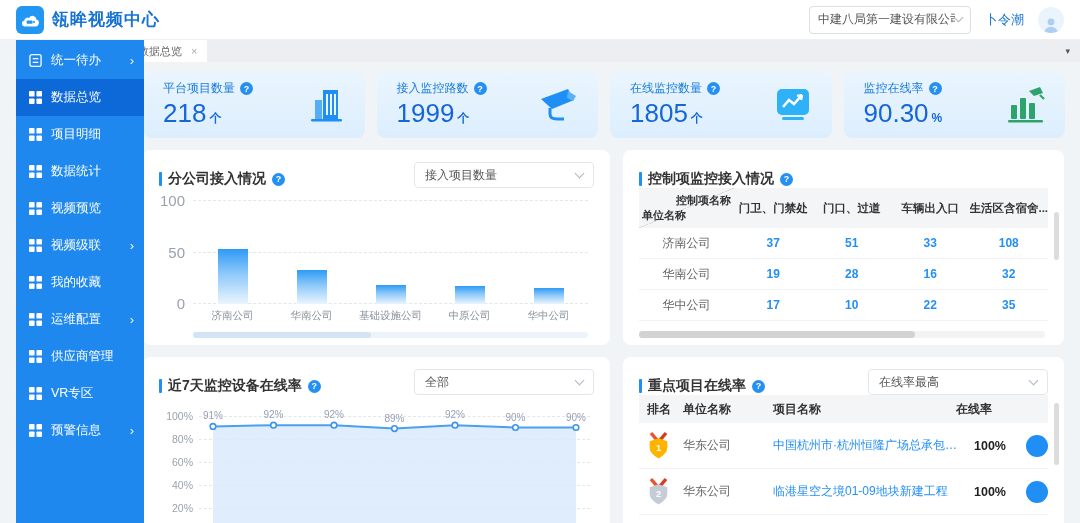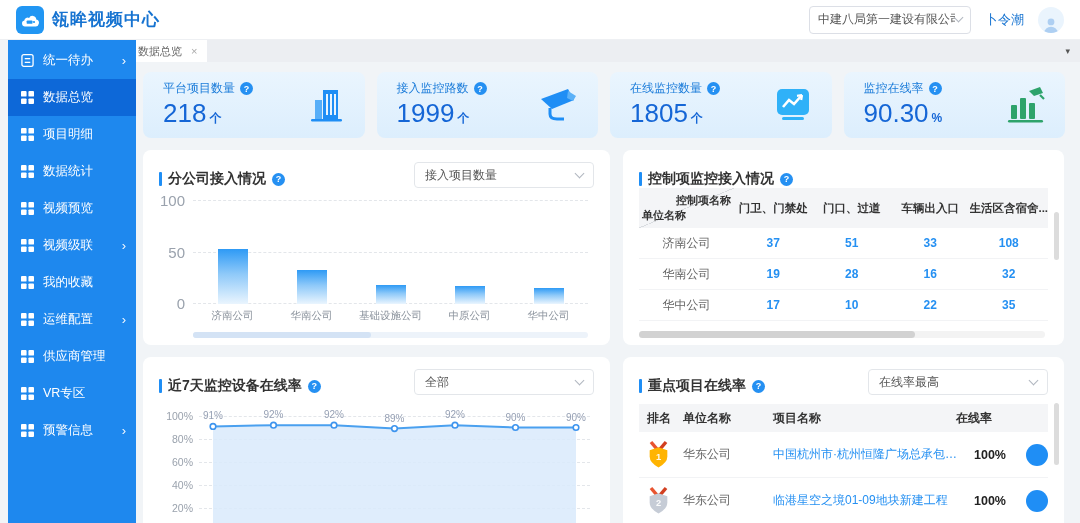--- a/index.html
+++ b/index.html
@@ -11,21 +11,21 @@
   .logo{width:28px;height:28px;border-radius:6px;background:#2196f3;display:flex;align-items:center;justify-content:center;margin-right:8px}
   .app-title{font-size:17px;font-weight:bold;color:#1673d1;letter-spacing:1px}
   .hdr-right{margin-left:auto;display:flex;align-items:center;gap:14px}
   .company-select{width:162px;height:28px;border:1px solid #dcdfe6;border-radius:4px;display:flex;align-items:center;padding:0 8px;font-size:12px;color:#555;background:#fff;cursor:pointer}
   .company-text{flex:1;overflow:hidden;white-space:nowrap}
   .chev{width:7px;height:7px;border-right:1.5px solid #b0b6bf;border-bottom:1.5px solid #b0b6bf;transform:rotate(45deg);margin-top:-4px;flex:none}
   .username{font-size:13px;color:#1673d1;cursor:pointer}
   .avatar{width:26px;height:26px;border-radius:50%;background:#eaf4fd;display:flex;align-items:flex-end;justify-content:center;overflow:hidden;cursor:pointer}
 
   
-  .sidebar{position:absolute;top:40px;left:8px;width:128px;bottom:0;background:#1e88ee;z-index:5;padding-top:2px}
+  .sidebar{position:absolute;top:40px;left:16px;width:128px;bottom:0;background:#1e88ee;z-index:5;padding-top:2px}
   .s-item{height:37px;display:flex;align-items:center;padding:0 10px 0 13px;color:#fff;font-size:12.5px;cursor:pointer;white-space:nowrap}
   .s-item.active{background:#0d68d8}
   .s-icon{width:14px;height:14px;margin-right:8px;display:flex;align-items:center;flex:none}
   .s-label{flex:1;overflow:hidden}
   .s-arrow{font-size:13px;opacity:.95}
 
   
   .tabbar{position:absolute;left:128px;top:40px;right:0;height:22px;background:#eceef2;display:flex;align-items:stretch;z-index:4}
   .tab{background:#fff;display:flex;align-items:center;gap:9px;padding:0 10px;font-size:11px;color:#666;cursor:pointer}
   .tab-close{color:#aaa;font-size:11px}
@@ -79,21 +79,21 @@
   .vs2{top:62px;height:48px}
   .vs4{top:46px;height:62px}
 
   
   .lc{position:relative;margin-top:5px;height:150px}
   .lc-ylab{position:absolute;left:0;width:34px;text-align:right;font-size:10.5px;color:#9aa2ad;transform:translateY(-50%)}
   .lc-gl{position:absolute;left:40px;right:4px;border-top:1px dashed #e3e6ea}
   .lc svg{position:absolute;left:40px;top:0}
 
   
-  .kp-head{display:flex;background:#f4f5f7;height:28px;align-items:center;font-size:12px;font-weight:bold;color:#333;margin-top:9px}
+  .kp-head{display:flex;background:#f4f5f7;height:28px;align-items:center;font-size:12px;font-weight:bold;color:#333;}
   .kp-h-rank{width:44px;padding-left:8px;flex:none}
   .kp-h-unit{width:90px;flex:none}
   .kp-h-proj{flex:1}
   .kp-h-rate{width:92px;flex:none}
   .kp-row{display:flex;align-items:center;height:46px;border-bottom:1px solid #f2f3f5}
   .kp-medal{width:44px;display:flex;padding-left:8px;flex:none}
   .kp-unit{width:90px;color:#666;font-size:12px;flex:none}
   .kp-link{flex:1;color:#2590f2;font-size:12px;white-space:nowrap;overflow:hidden;text-overflow:ellipsis;padding-right:10px;cursor:pointer}
   .kp-rate{width:52px;font-weight:bold;color:#222;font-size:12.5px;flex:none}
   .kp-circle{width:22px;height:22px;border-radius:50%;background:#1f8ef5;flex:none}

